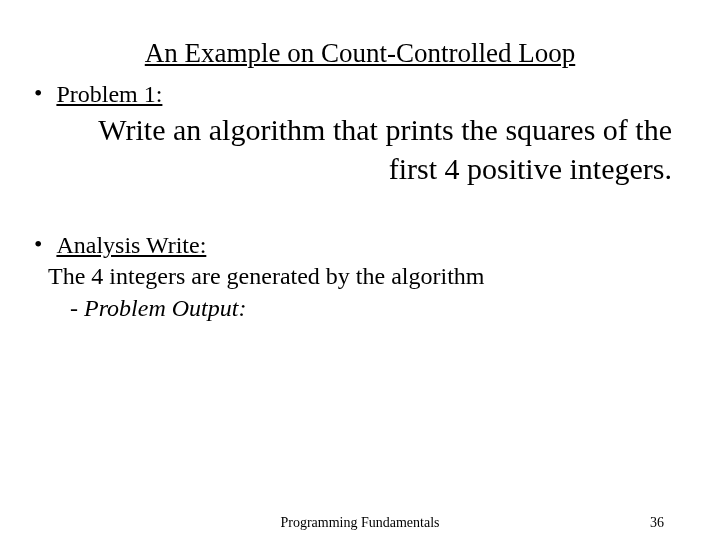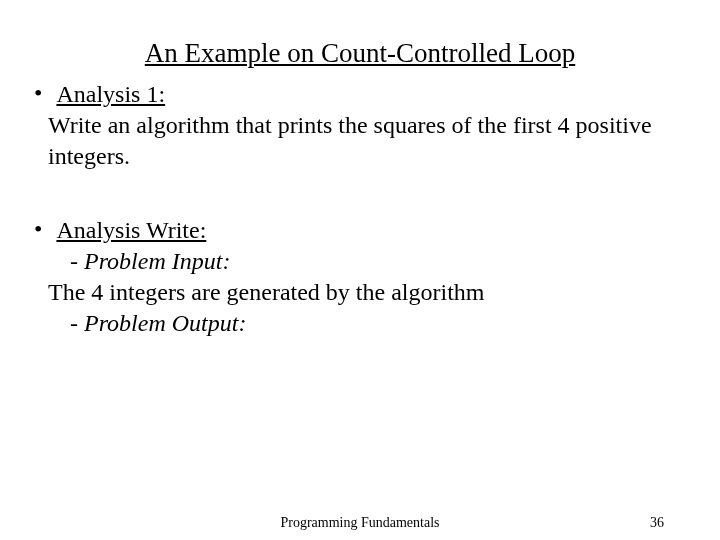--- a/index.html
+++ b/index.html
@@ -36,22 +36,24 @@
       font-size: 24px;
       margin-right: 14px;
       line-height: 1.2;
     }
     .bullet-heading {
       font-size: 24px;
       text-decoration: underline;
       line-height: 1.3;
     }
     .body-text {
-      font-size: 24px;
+      font-size: 30px;
       line-height: 1.3;
+      margin-left: 22px;
+      text-align: right;
     }
     .sub-label {
       font-size: 24px;
       font-style: italic;
       margin-left: 22px;
       line-height: 1.3;
     }
     .sub-text {
       font-size: 24px;
       line-height: 1.3;
@@ -75,31 +77,30 @@
     }
   </style>
 </head>
 <body>
 
 <div class="title">An Example on Count-Controlled Loop</div>
 
 <div class="bullet-section">
   <div class="bullet-row">
     <span class="bullet-dot">•</span>
-    <span class="bullet-heading">Analysis 1:</span>
+    <span class="bullet-heading">Problem 1:</span>
   </div>
   <div class="body-text">Write an algorithm that prints the squares of the first 4 positive integers.</div>
 </div>
 
 <div class="bullet-section">
   <div class="bullet-row">
     <span class="bullet-dot">•</span>
     <span class="bullet-heading">Analysis Write:</span>
   </div>
-  <div class="sub-label">- Problem Input:</div>
   <div class="sub-text">The 4 integers are generated by the algorithm</div>
   <div class="sub-label">- Problem Output:</div>
 </div>
 
 <div class="footer">
   <span class="footer-center">Programming Fundamentals</span>
   <span class="footer-right">36</span>
 </div>
 
 </body></html>

